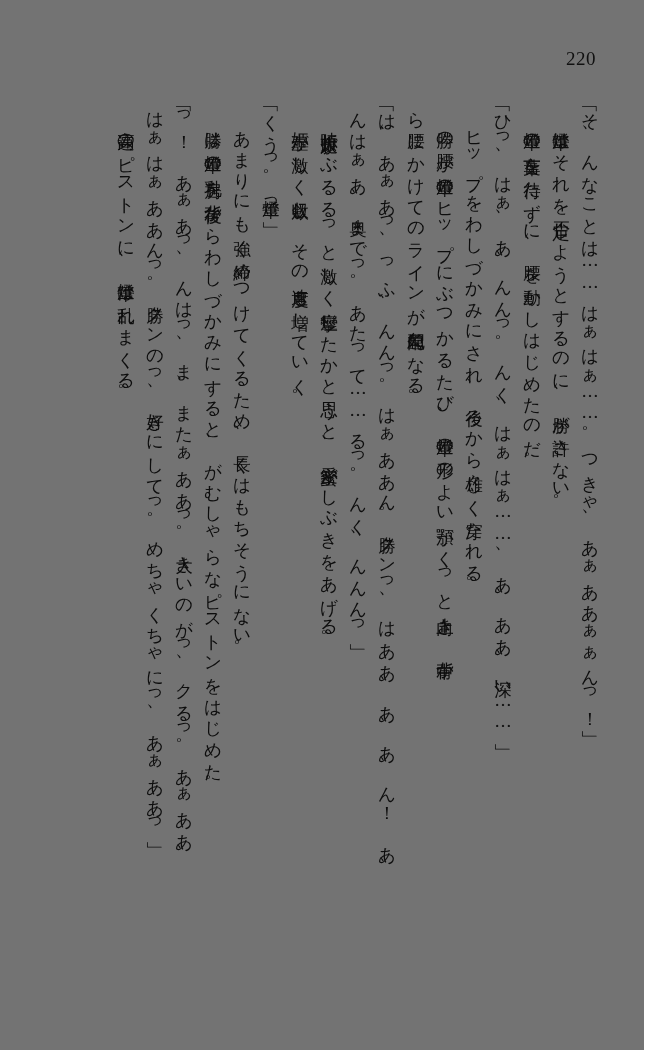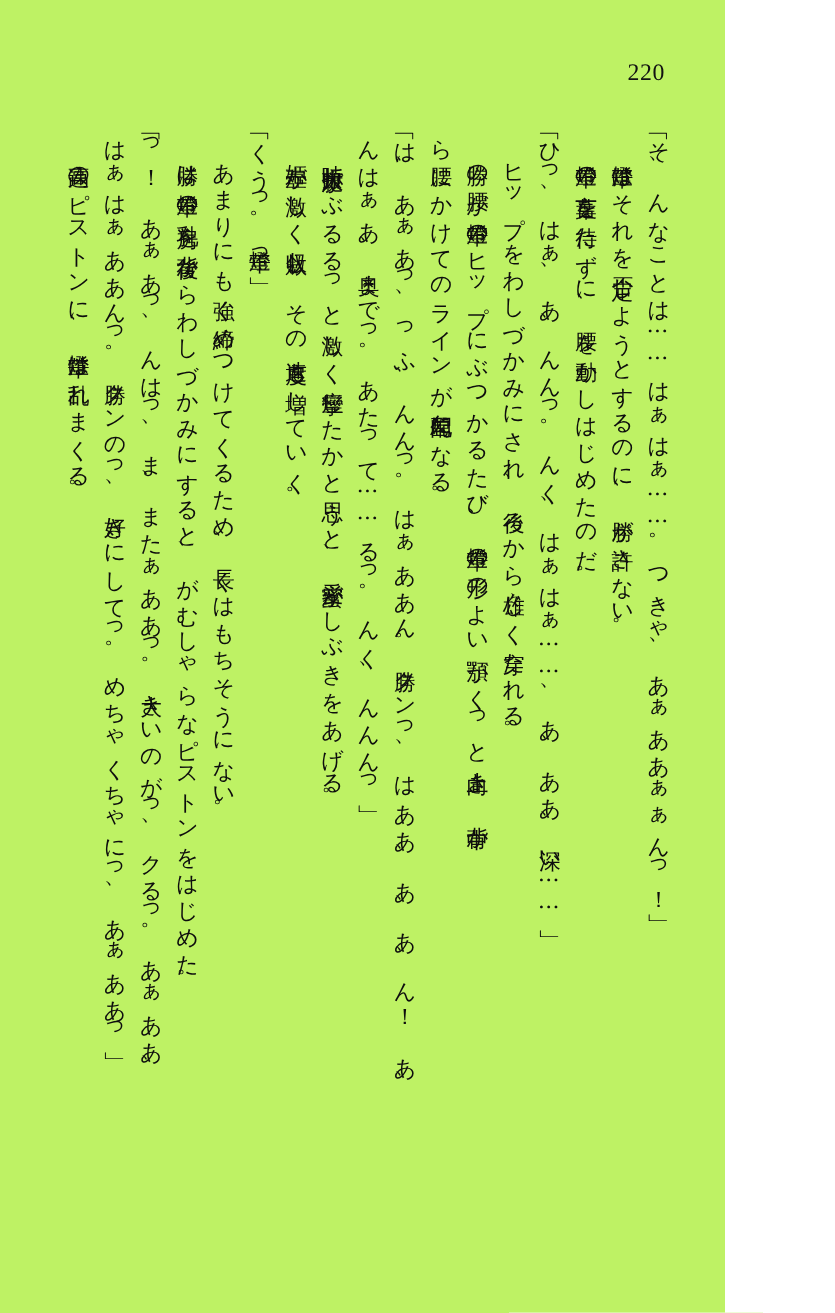--- a/index.html
+++ b/index.html
@@ -9,23 +9,23 @@
   }
   body {
     width: 668px;
     height: 1050px;
     font-family: "Liberation Serif", "DejaVu Serif", serif;
     color: #111111;
     overflow: hidden;
   }
   #page {
     position: relative;
-    width: 580px;
+    width: 644px;
     height: 1050px;
-    background: #bef264;
+    background: #737373;
     box-sizing: border-box;
   }
   #page-number {
     position: absolute;
     top: 48px;
     right: 48px;
     font-size: 19px;
     letter-spacing: 0.5px;
     color: #111111;
     font-family: "Liberation Serif", "DejaVu Serif", serif;

